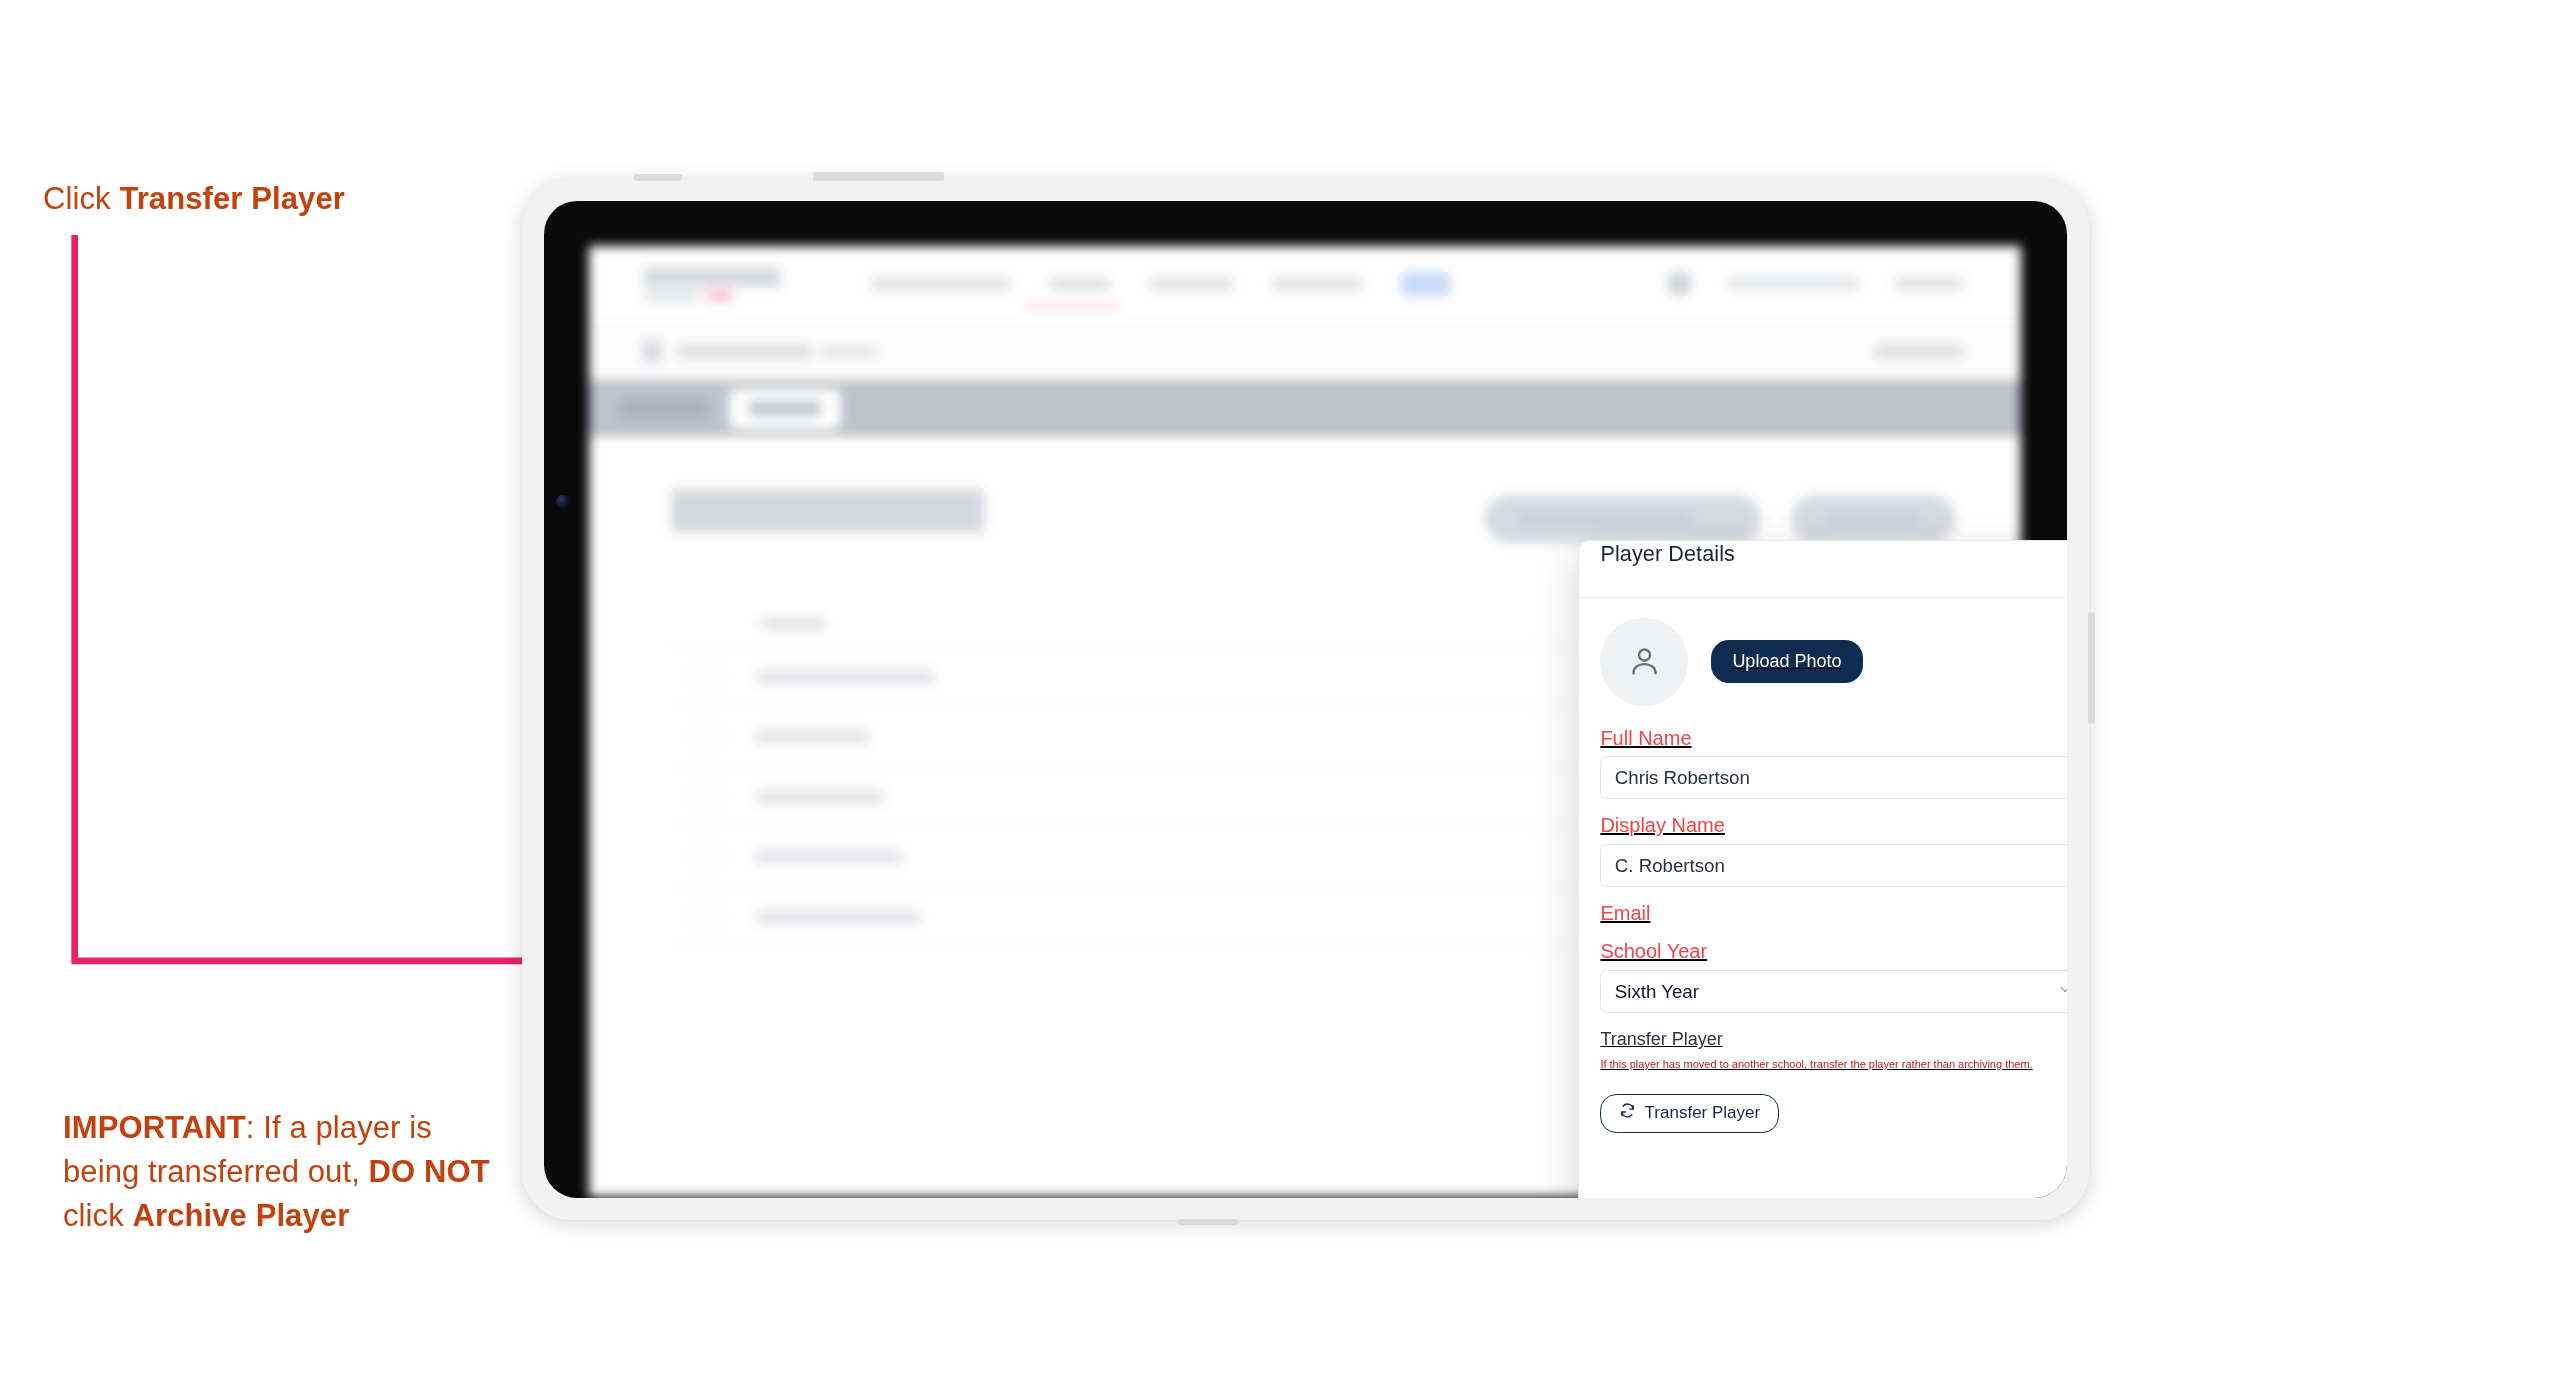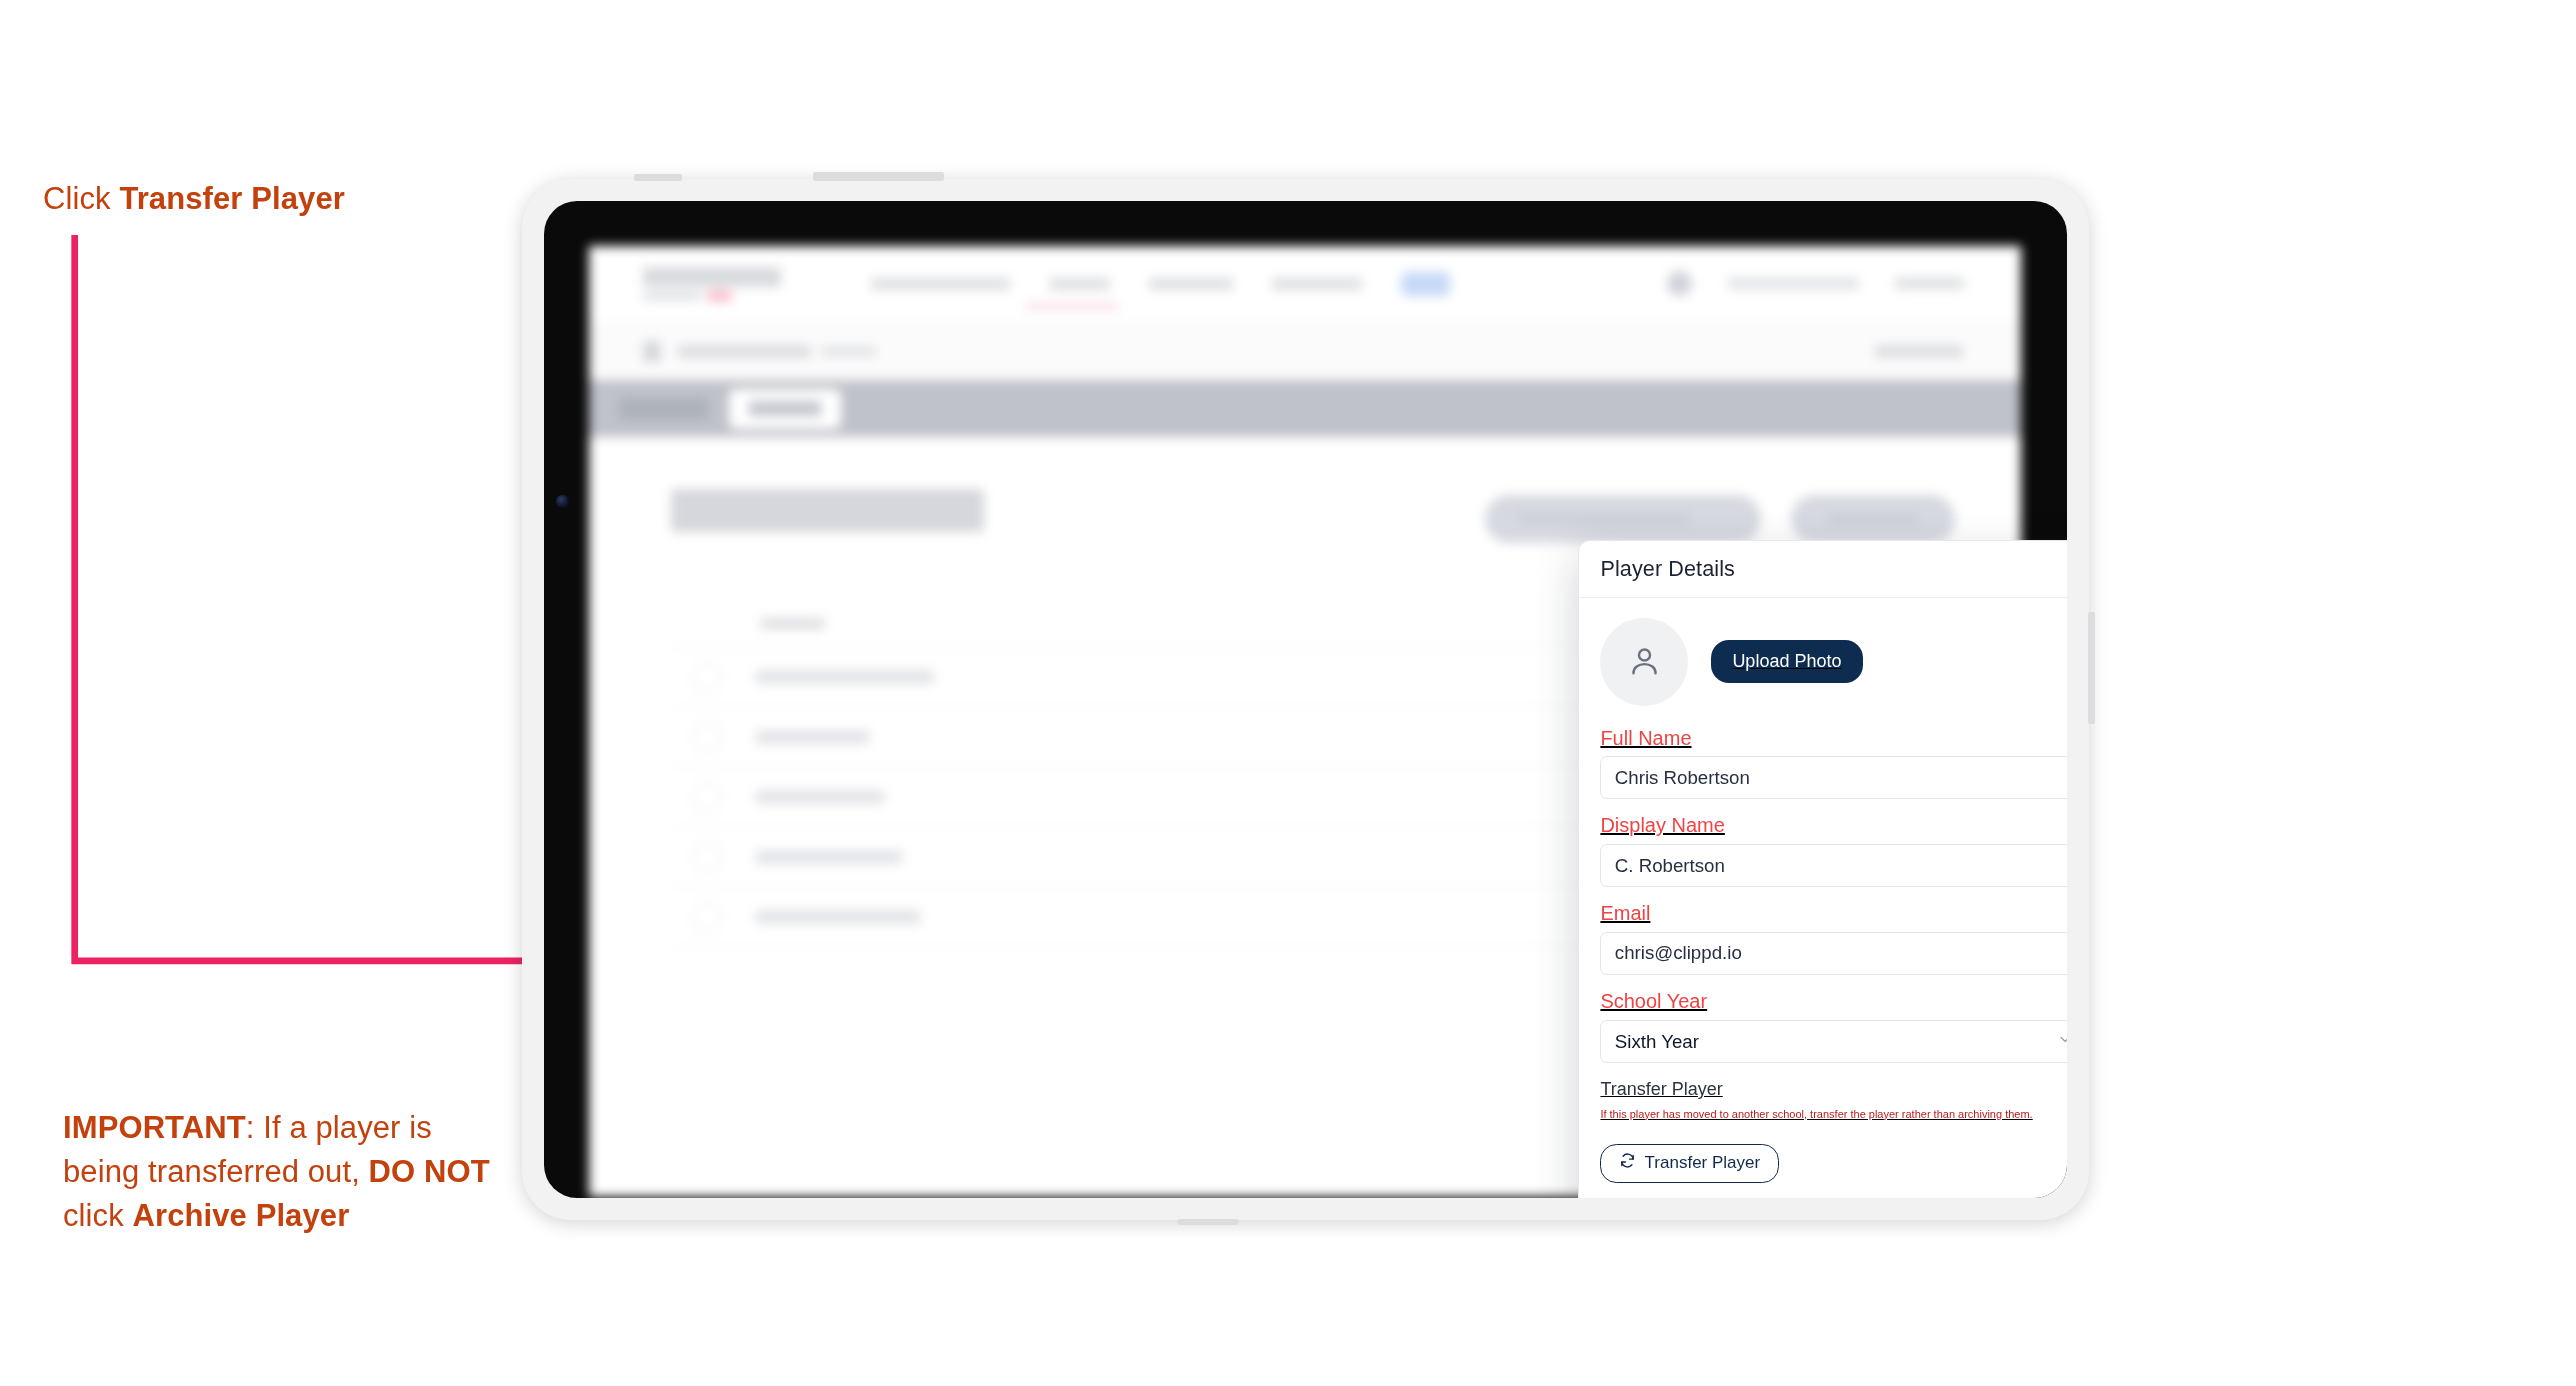--- a/index.html
+++ b/index.html
@@ -127,21 +127,21 @@
     width:530px;height:715px;
     background:#ffffff;
     border:0.7px solid #e6e8ec;
     border-radius:12px;
     box-shadow:0 16.4px 45px rgba(16,24,40,0.20);
     overflow:hidden;
   }
   #modal-header{
     height:56px;
     border-bottom:0.7px solid #ecedf0;
-    display:flex;align-items:center;
+    display:flex;
     padding:0 19.4px 0 21px;
   }
   #modal-title{font-size:21.6px;color:#1b2333;font-weight:400;letter-spacing:0.1px;}
   #modal-close{
     margin-left:auto;width:33px;height:33px;
     display:flex;align-items:center;justify-content:center;
     cursor:pointer;color:#8a8f9a;
   }
   #modal-body{padding:19.4px 21px 0 21px;text-decoration:underline;}
 
@@ -361,21 +361,20 @@
           <input class="field-input" type="text" value="Chris Robertson" style="">
         </div>
 
         <div class="field">
           <label class="field-label">Display Name</label>
           <input class="field-input" type="text" value="C. Robertson" style="">
         </div>
 
         <div class="field">
           <label class="field-label">Email</label>
-          <input class="field-input" type="text" value="chris@clippd.io" style="">
         </div>
 
         <div class="field">
           <label class="field-label">School Year</label>
           <div class="select-wrap">
             <select class="field-select" id="school-year-select"><option value="First Year">First Year</option><option value="Second Year">Second Year</option><option value="Third Year">Third Year</option><option value="Fourth Year">Fourth Year</option><option value="Fifth Year">Fifth Year</option><option value="Sixth Year" selected="">Sixth Year</option></select>
             <span class="chev">
               <svg width="16.4" height="16.4" viewBox="0 0 24 24" fill="none" stroke="currentColor" stroke-width="1.8" stroke-linecap="round" stroke-linejoin="round">
                   <polyline points="6 9 12 15 18 9"></polyline>
                 </svg>

